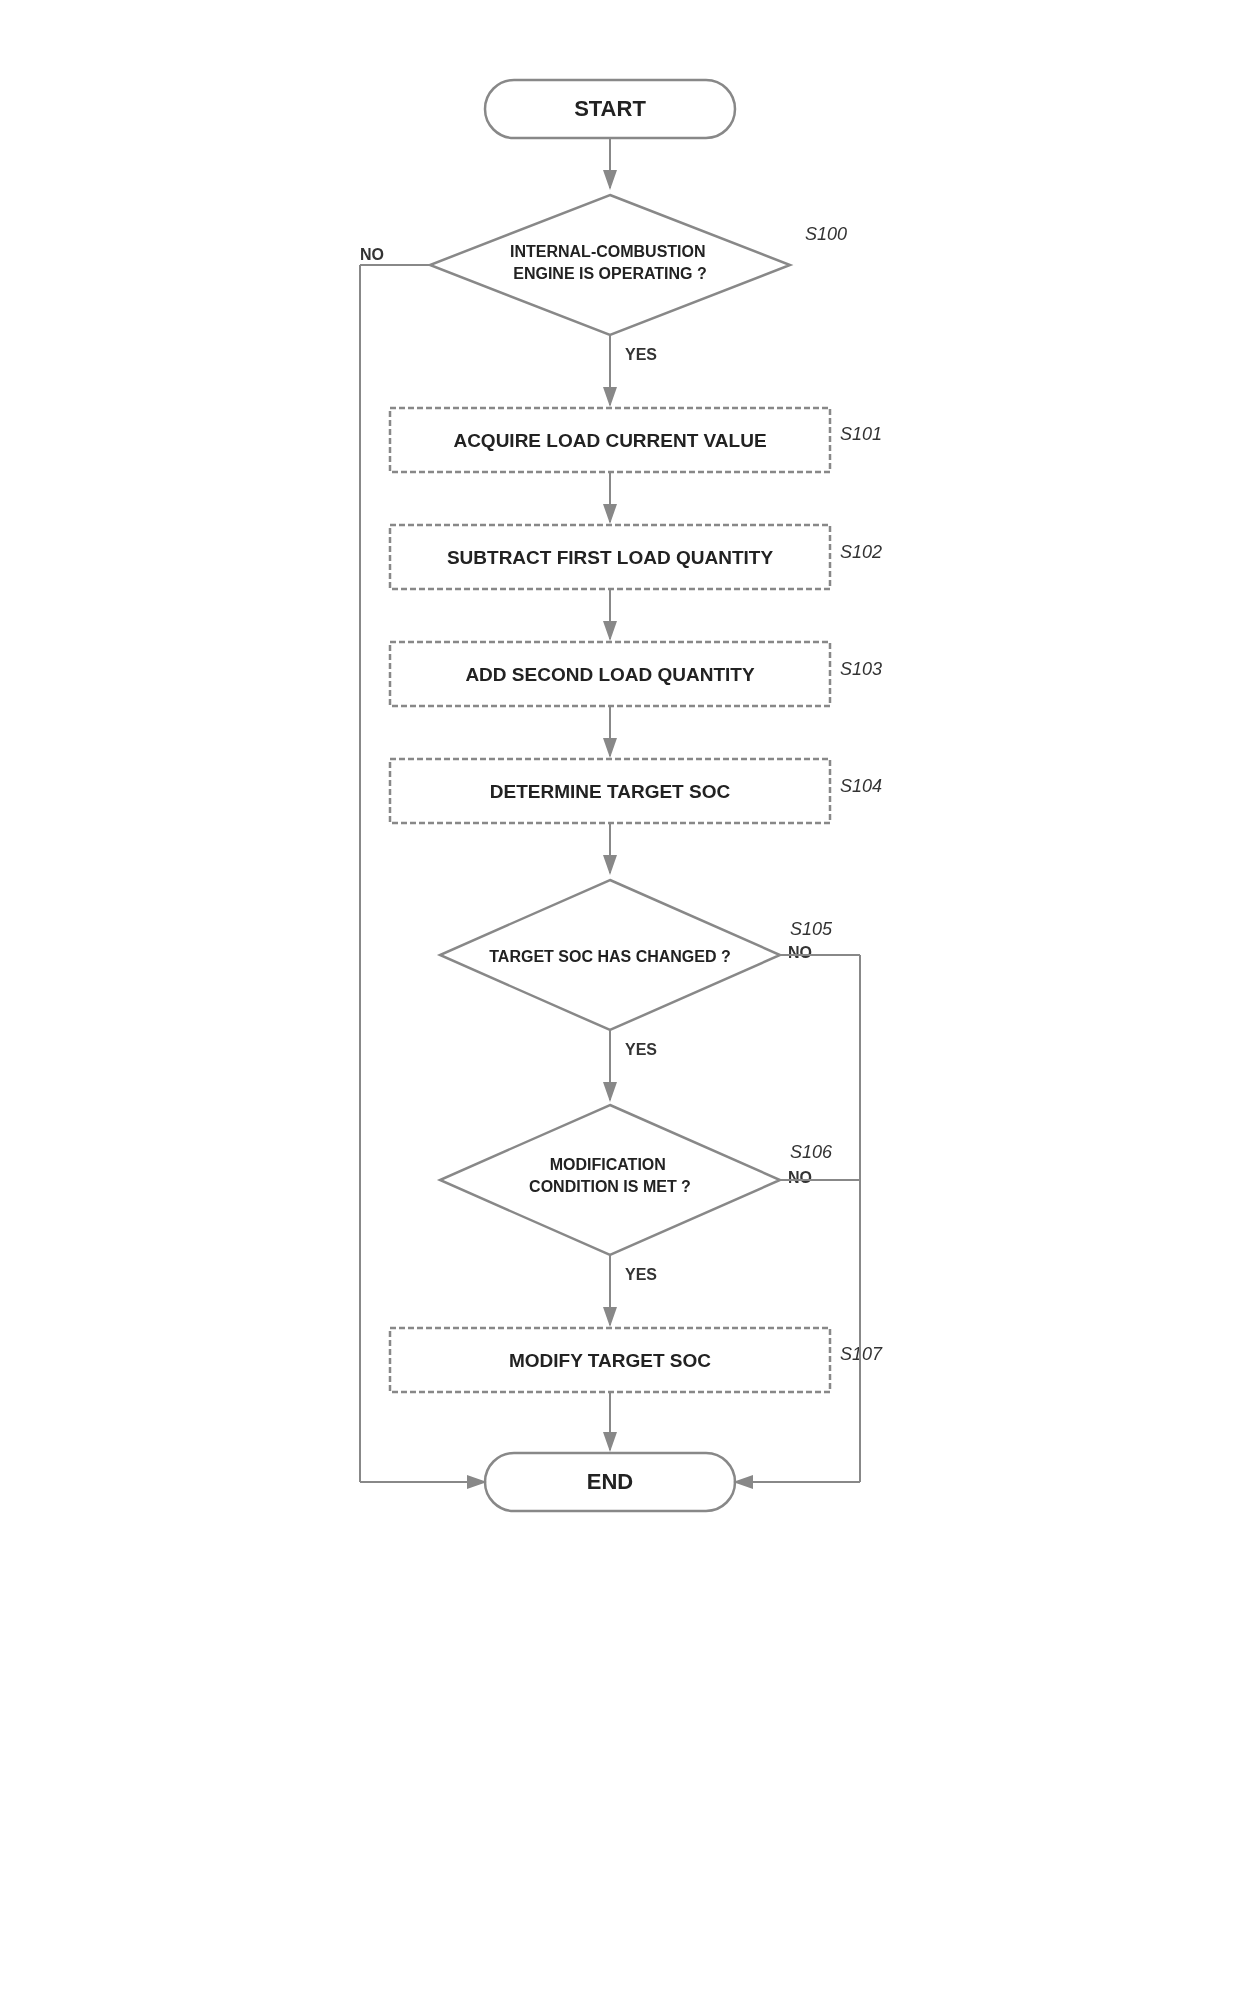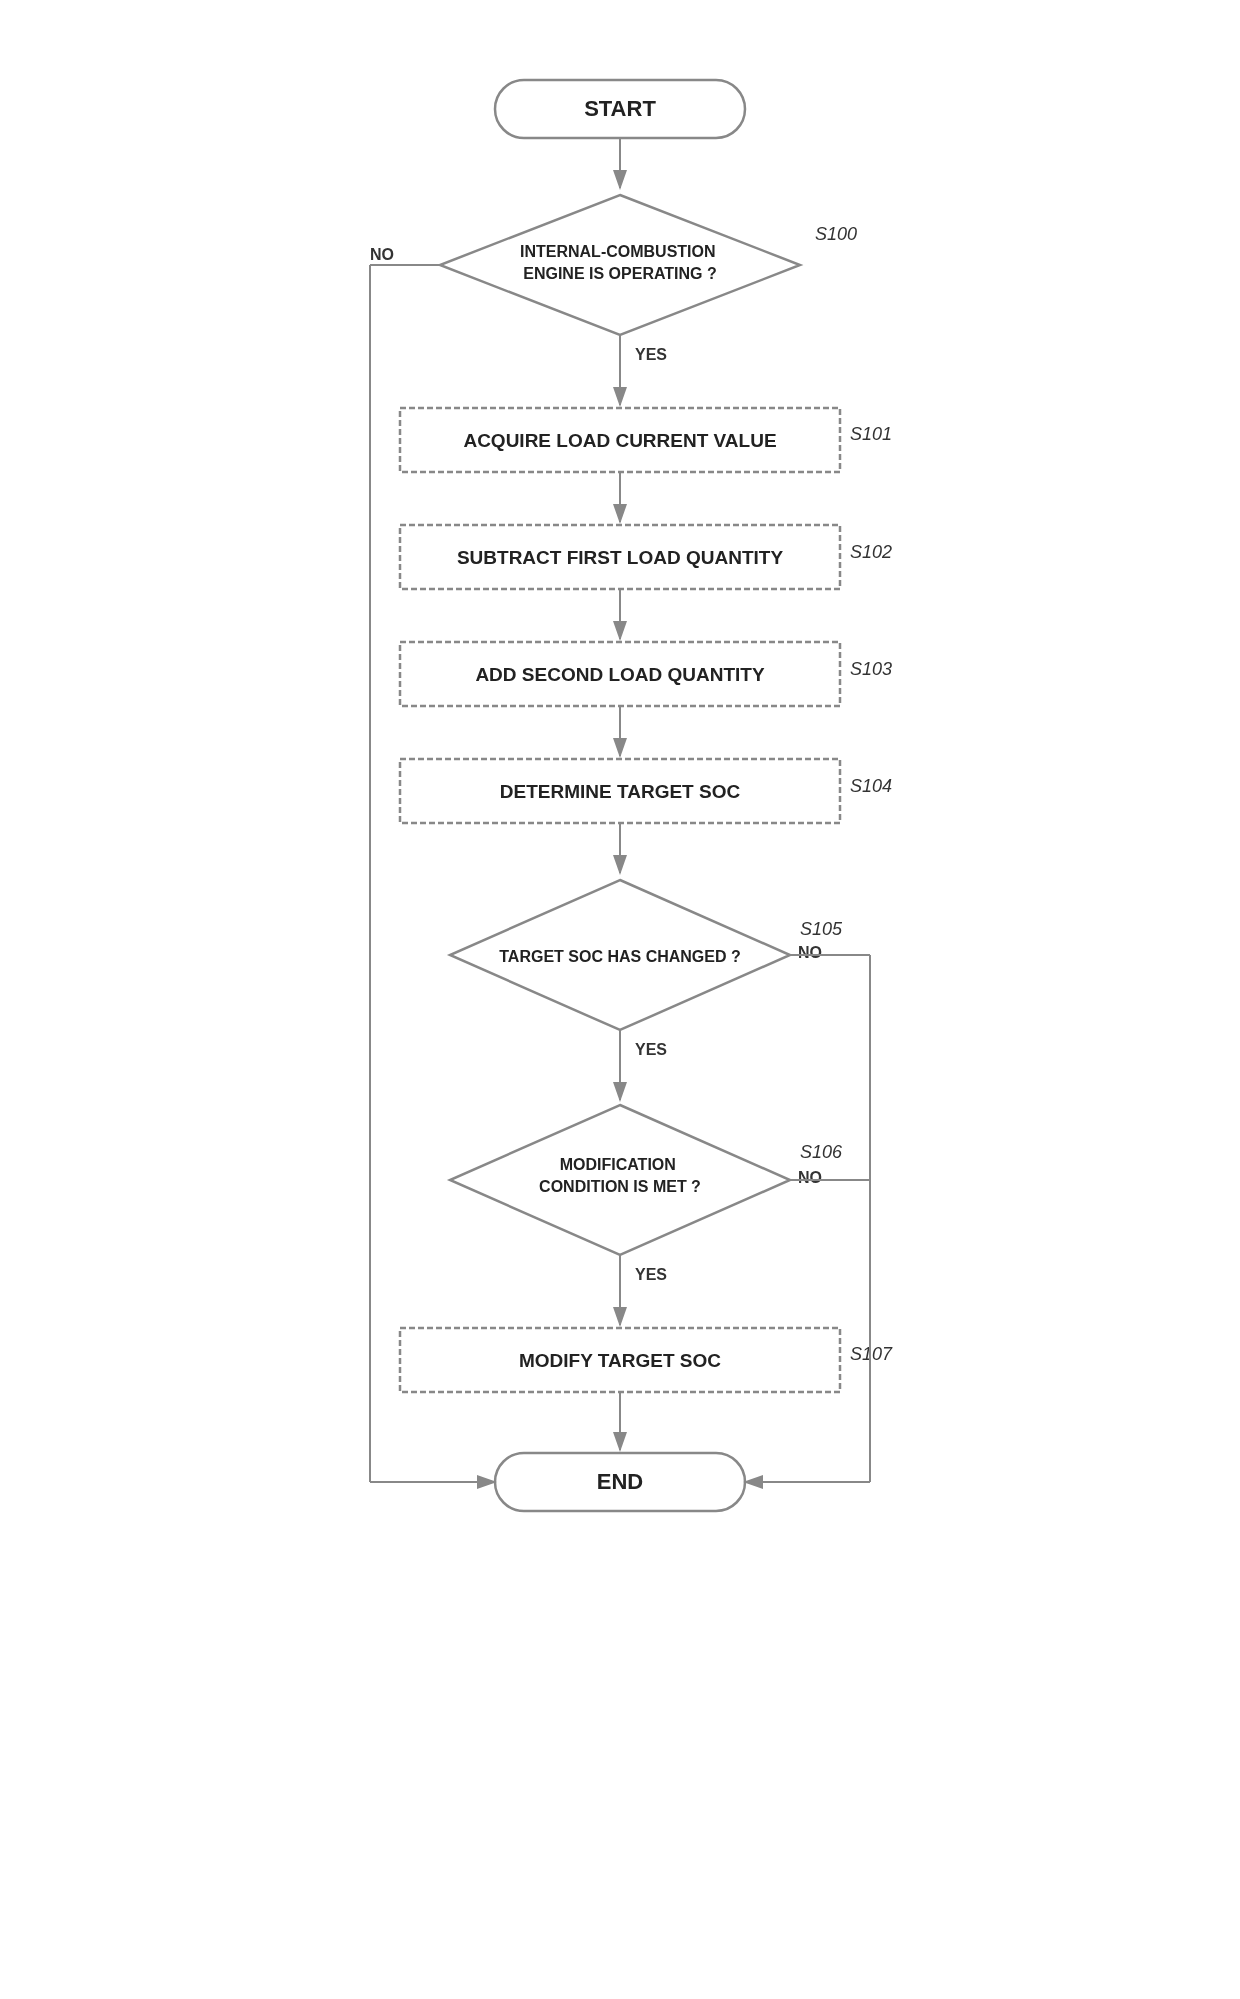--- a/index.html
+++ b/index.html
@@ -10,21 +10,20 @@
       min-height: 1999px;
       display: flex;
       justify-content: center;
       align-items: flex-start;
       padding: 40px 0;
     }
 
     .flowchart {
       display: flex;
       flex-direction: column;
-      align-items: center;
       position: relative;
       width: 700px;
     }
   </style>
 </head>
 <body>
 
 <div class="flowchart">
   <svg width="680" height="1920" viewBox="0 0 680 1920" xmlns="http://www.w3.org/2000/svg" style="font-family: Arial, Helvetica, sans-serif;">
 

